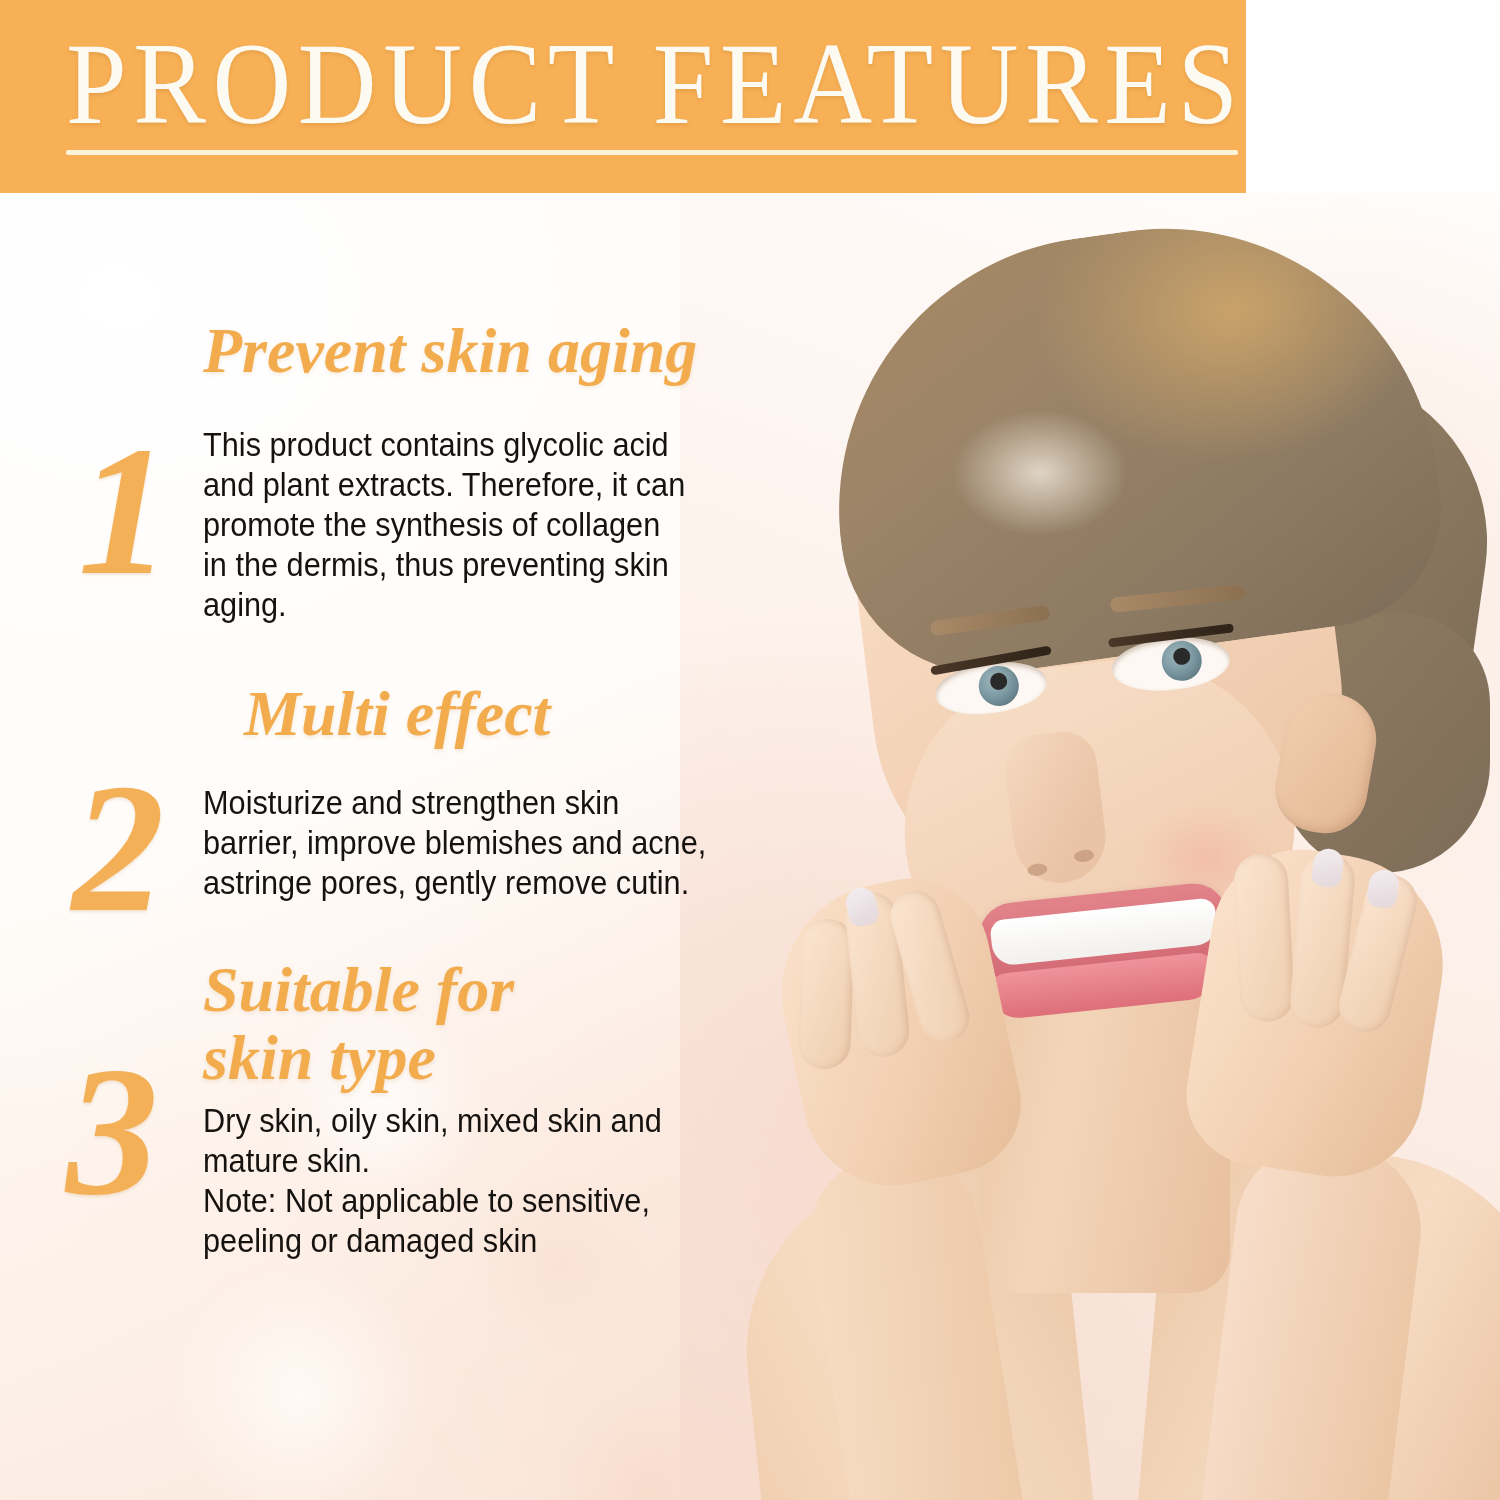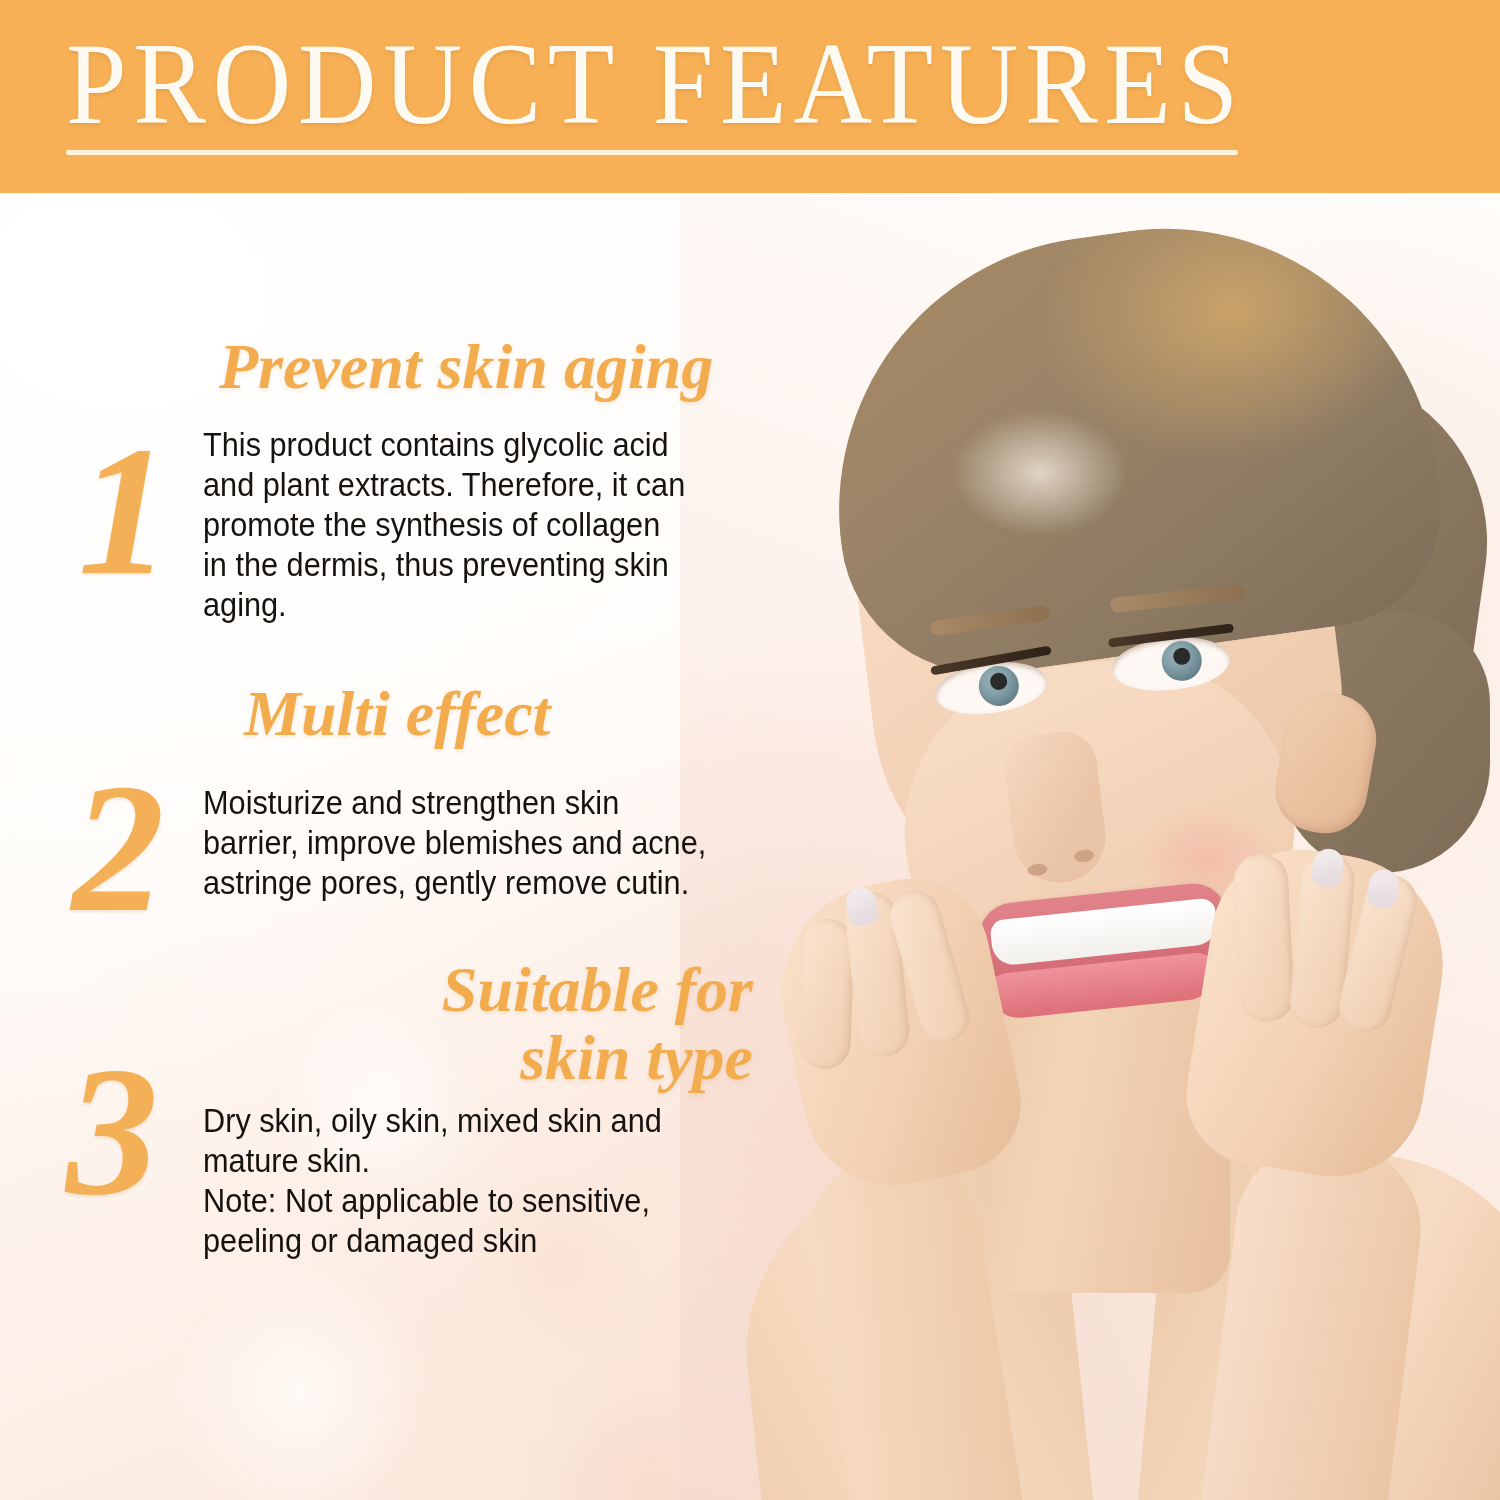--- a/index.html
+++ b/index.html
@@ -23,21 +23,21 @@
     background:
       radial-gradient(120% 95% at 96% 96%, rgba(242,200,176,0.55) 0%, rgba(250,228,214,0.30) 38%, rgba(255,255,255,0) 70%),
       radial-gradient(95% 80% at 62% 92%, rgba(247,214,198,0.55) 0%, rgba(253,238,229,0.28) 45%, rgba(255,255,255,0) 76%),
       radial-gradient(100% 90% at 8% 8%, #ffffff 0%, #fffdfb 35%, rgba(255,255,255,0) 72%),
       linear-gradient(160deg,#ffffff 0%,#fffdfa 30%,#fdf1e9 62%,#f8e2d4 100%);
   }
   .bokeh{position:absolute;border-radius:50%;pointer-events:none;}
 
   
   .header{
-    position:absolute;left:0;top:0;width:1500px;height:193px;
+    position:absolute;left:0;top:0;width:1246px;height:193px;
     background:#f7b055;
     overflow:hidden;
   }
   .header-title{
     position:absolute;left:66px;top:26px;
     font-family:"Liberation Serif", serif;
     font-weight:400;
     font-size:116px;
     line-height:116px;
     letter-spacing:7px;
@@ -356,39 +356,39 @@
       <span class="finger" style="left:142px;top:12px;width:52px;height:160px;transform:rotate(5deg);"></span>
       <span class="nail" style="left:90px;top:-4px;"></span>
       <span class="nail" style="left:148px;top:8px;"></span>
     </div>
   </div>
 
   <div class="content">
 
     <div class="feature">
       <div class="fnum" style="left:78px;top:225px;font-size:185px;">1</div>
-      <div class="ftitle" style="left:203px;top:140px;width:700px;margin-left:16px;">Prevent skin aging</div>
+      <div class="ftitle" style="left:203px;top:124px;width:700px;">Prevent skin aging</div>
       <div class="fbody" style="left:203px;top:232px;width:560px;">This product contains glycolic acid
 and plant extracts. Therefore, it can
 promote the synthesis of collagen
 in the dermis, thus preventing skin
 aging.</div>
     </div>
 
     <div class="feature">
       <div class="fnum" style="left:72px;top:562px;font-size:185px;">2</div>
       <div class="ftitle" style="left:203px;top:487px;width:700px;margin-left:41px;">Multi effect</div>
       <div class="fbody" style="left:203px;top:590px;width:560px;">Moisturize and strengthen skin
 barrier, improve blemishes and acne,
 astringe pores, gently remove cutin.</div>
     </div>
 
     <div class="feature">
       <div class="fnum" style="left:66px;top:845px;font-size:185px;">3</div>
-      <div class="ftitle" style="left:193px;top:763px;width:560px;white-space:pre-line;text-align:right;">Suitable for
+      <div class="ftitle" style="left:203px;top:763px;width:560px;white-space:pre-line;">Suitable for
 skin type</div>
       <div class="fbody" style="left:203px;top:908px;width:560px;">Dry skin, oily skin, mixed skin and
 mature skin.
 Note: Not applicable to sensitive,
 peeling or damaged skin</div>
     </div>
 
   </div>
 </div>
 

